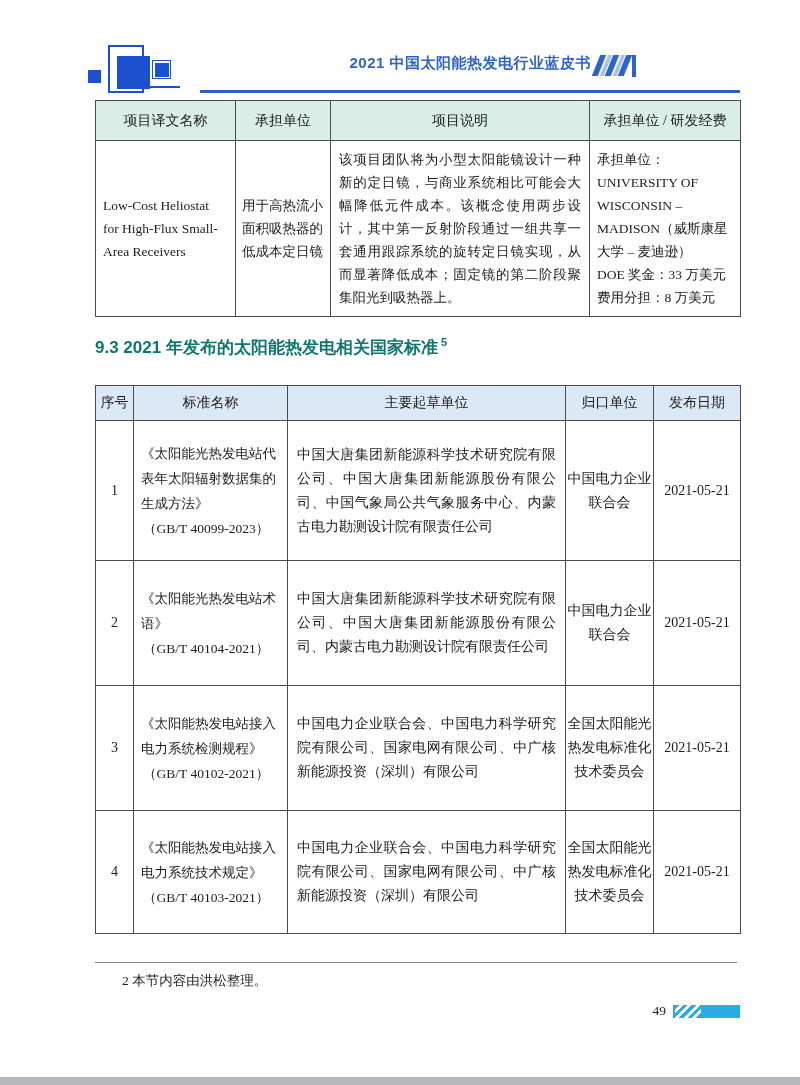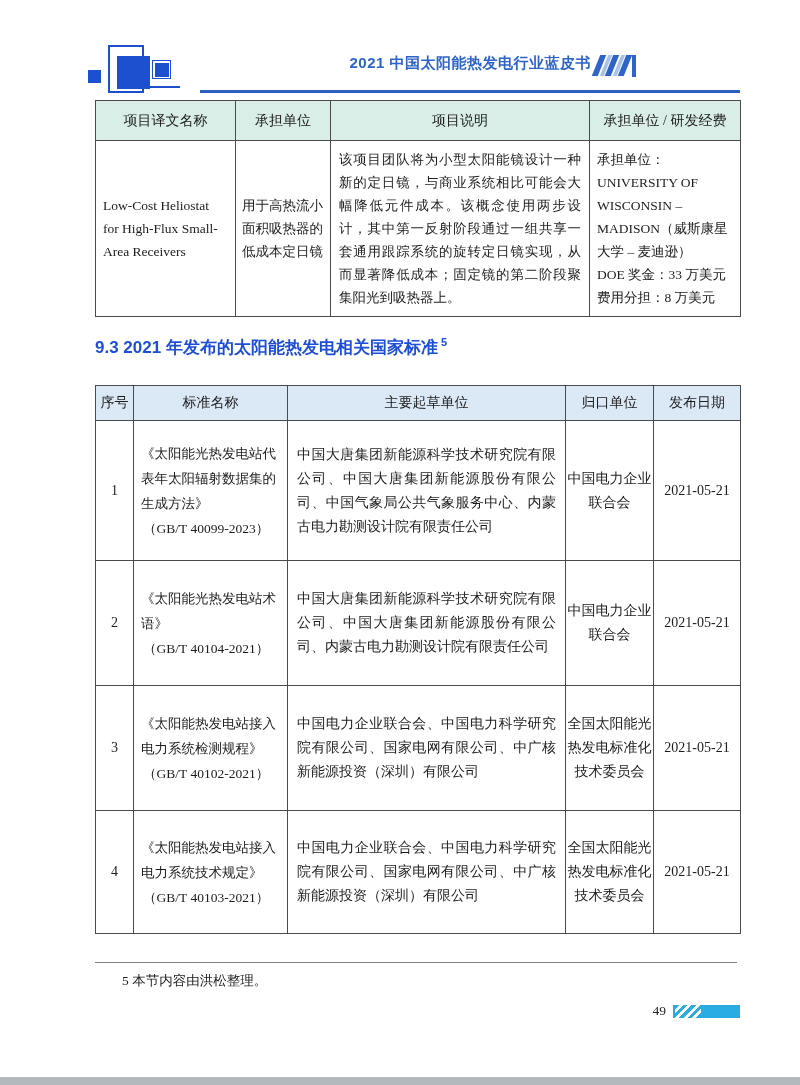--- a/index.html
+++ b/index.html
@@ -41,21 +41,21 @@
   .t1 th { background:#d9eee6; height:40px; text-align:center; font-size:14px; }
   .t1 td { height:165px; line-height:23px; }
   .t1 .c-en   { vertical-align:middle; text-align:left; padding:4px 7px; }
   .t1 .c-cn   { vertical-align:middle; text-align:left; padding:4px 6px; }
   .t1 .c-desc { vertical-align:top; text-align:justify; padding:7px 8px; }
   .t1 .c-fund { vertical-align:top; text-align:left; padding:7px 7px; white-space:pre-line;margin-top:24px; }
 
   .section-title {
     position:absolute; top:336px; left:95px; margin:0;
     font-family:"Liberation Sans", sans-serif;
-    font-weight:bold; font-size:17px; color:#1d4ed8;
+    font-weight:bold; font-size:17px; color:#0f766e;
   }
   .section-title sup { font-size:11px; margin-left:3px; }
 
   .t2 { position:absolute; top:385px; left:95px; width:645px; font-size:14px; }
   .t2 th { background:#dbe8f6; height:35px; text-align:center; }
   .t2 td { vertical-align:middle; line-height:24px; }
   .t2 .r0 td { height:140px; }
   .t2 .r1 td, .t2 .r2 td { height:125px; }
   .t2 .r3 td { height:123px; }
   .t2 .c-no   { text-align:center; }
@@ -190,21 +190,21 @@
           <div class="code">（GB/T 40103-2021）</div>
         </td>
         <td class="c-draft">中国电力企业联合会、中国电力科学研究院有限公司、国家电网有限公司、中广核新能源投资（深圳）有限公司</td>
         <td class="c-auth">全国太阳能光热发电标准化技术委员会</td>
         <td class="c-date">2021-05-21</td>
       </tr>
     </tbody>
   </table>
 
   <div class="fn-rule"></div>
-  <div class="footnote">5 本节内容由洪松整理。</div>
+  <div class="footnote">2 本节内容由洪松整理。</div>
 
   <div class="footer">
     <span class="page-num">49</span>
     <span class="footer-bar"></span>
   </div>
 
   <div class="bottom-edge"></div>
 
 </div>
 

